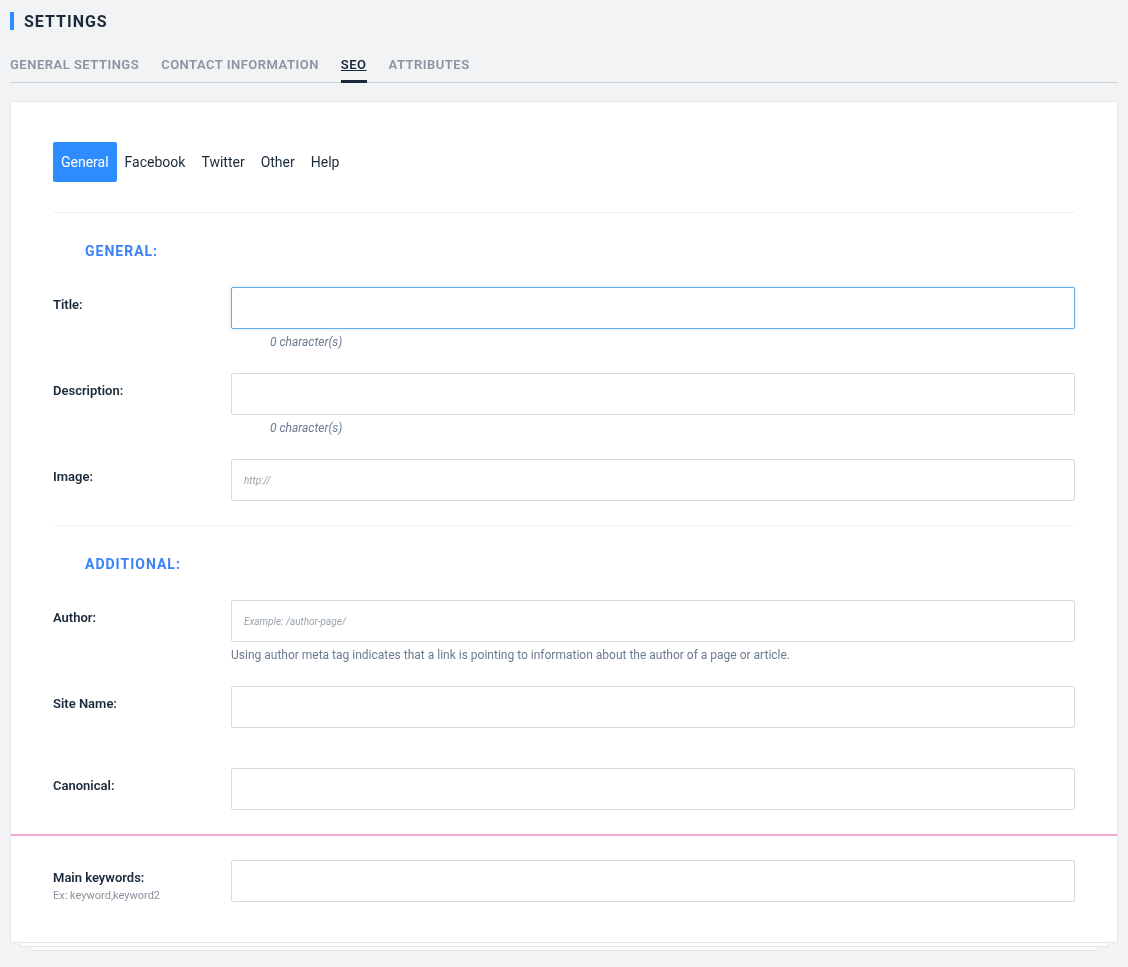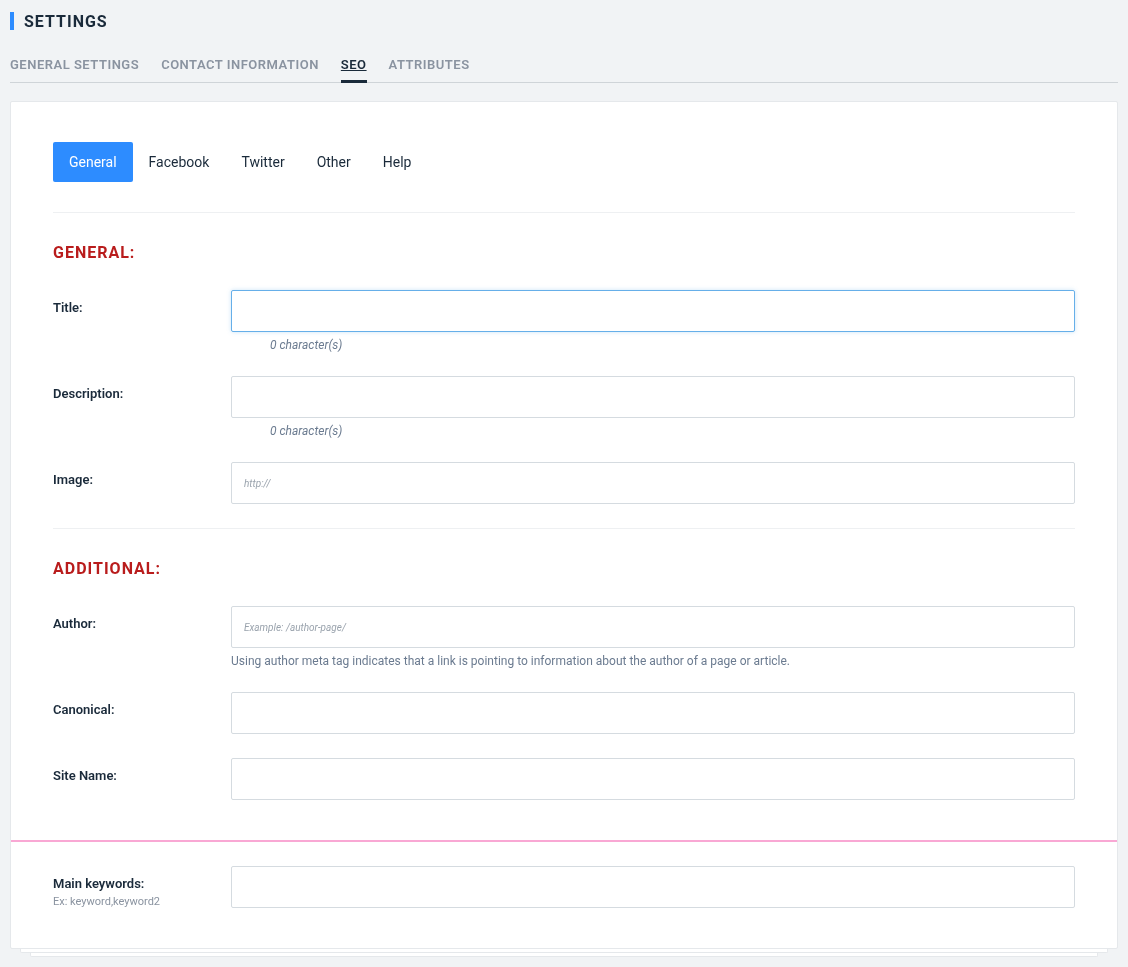--- a/index.html
+++ b/index.html
@@ -82,43 +82,44 @@
     background: #fff; border: 1px solid #e5e8eb; border-top: none; border-radius: 0 0 2px 2px;
     z-index: -2;
   }
 
   .inner-tabs {
     display: flex;
     gap: 0;
     margin-bottom: 30px;
   }
   .inner-tab {
-    padding: 12px 16px;
+    padding: 12px 8px;
     font-size: 14px;
     cursor: pointer;
     color: #1a2a3a;
     border-radius: 2px;
   }
   .inner-tab.active {
     background: #2d8cff;
     color: #fff;
   }
 
   .section-divider {
     border-top: 1px solid #eef0f2;
     margin: 0 0 30px 0;
   }
 
   .section-title {
-    font-size: 16px;
+    font-size: 14px;
     font-weight: 700;
     letter-spacing: 1px;
-    color: #b91c1c;
+    color: #3b82f6;
     text-transform: uppercase;
     margin-bottom: 28px;
+    margin-left: 32px;
   }
 
   .form-row {
     display: flex;
     align-items: flex-start;
     margin-bottom: 24px;
   }
   .form-label {
     width: 178px;
     flex-shrink: 0;
@@ -242,29 +243,29 @@
     <div class="section-title">ADDITIONAL:</div>
 
     <div class="form-row">
       <div class="form-label">Author:</div>
       <div class="form-field">
         <input type="text" class="text-input" placeholder="Example: /author-page/" style="">
         <div class="help-desc">Using author meta tag indicates that a link is pointing to information about the author of a page or article.</div>
       </div>
     </div>
 
-    <div class="form-row">
-      <div class="form-label">Canonical:</div>
-      <div class="form-field">
-        <input type="text" class="text-input" value="" style="">
-      </div>
-    </div>
-
     <div class="form-row" style="margin-bottom:40px;">
       <div class="form-label">Site Name:</div>
+      <div class="form-field">
+        <input type="text" class="text-input" value="" style="">
+      </div>
+    </div>
+
+    <div class="form-row">
+      <div class="form-label">Canonical:</div>
       <div class="form-field">
         <input type="text" class="text-input" value="" style="">
       </div>
     </div>
 
     <div class="keywords-section">
       <div class="form-row" style="margin-bottom:0;">
         <div class="form-label">
           <span>Main keywords:</span>
           <div class="form-sublabel">Ex: keyword,keyword2</div>

